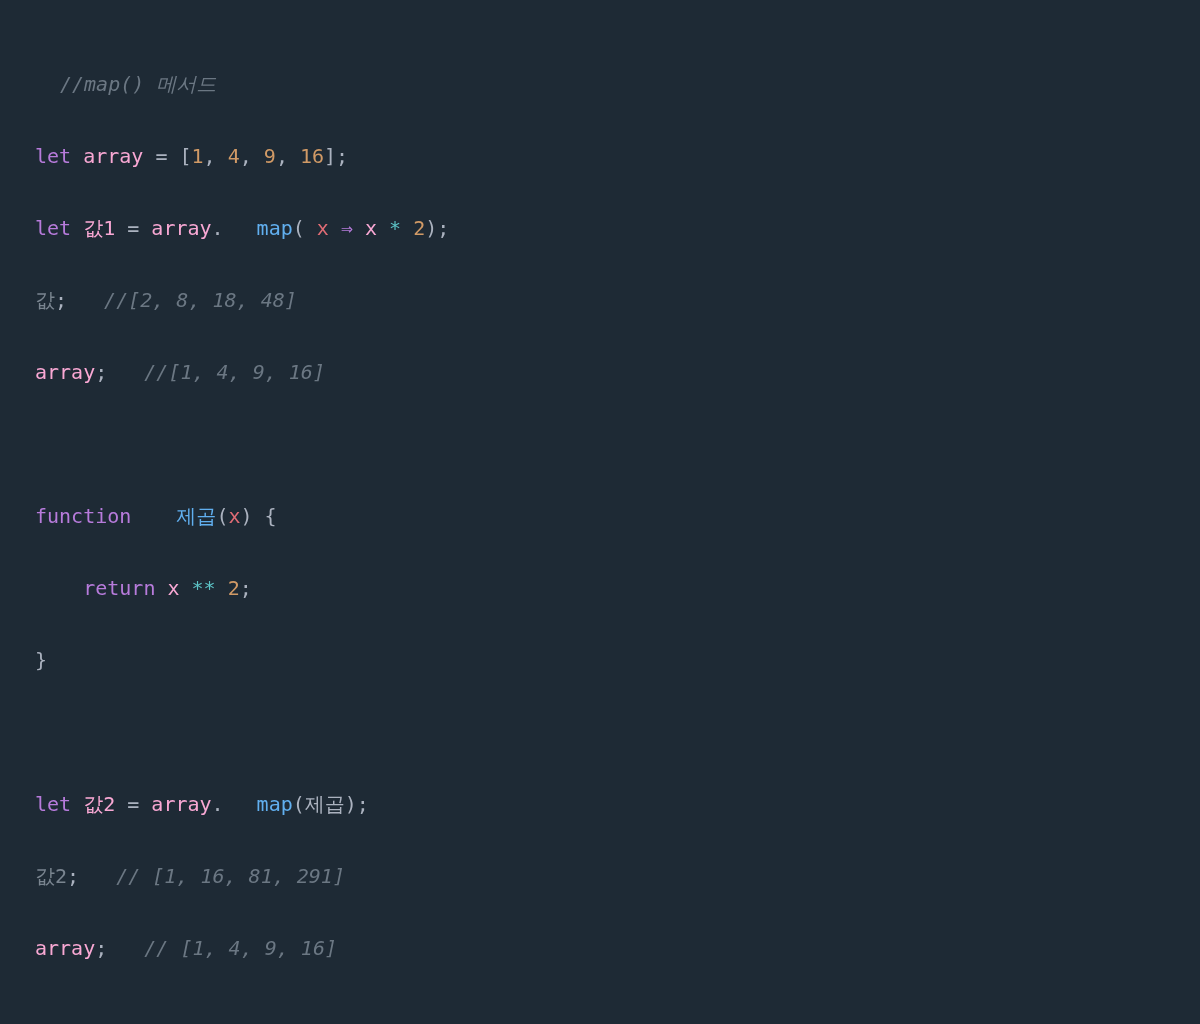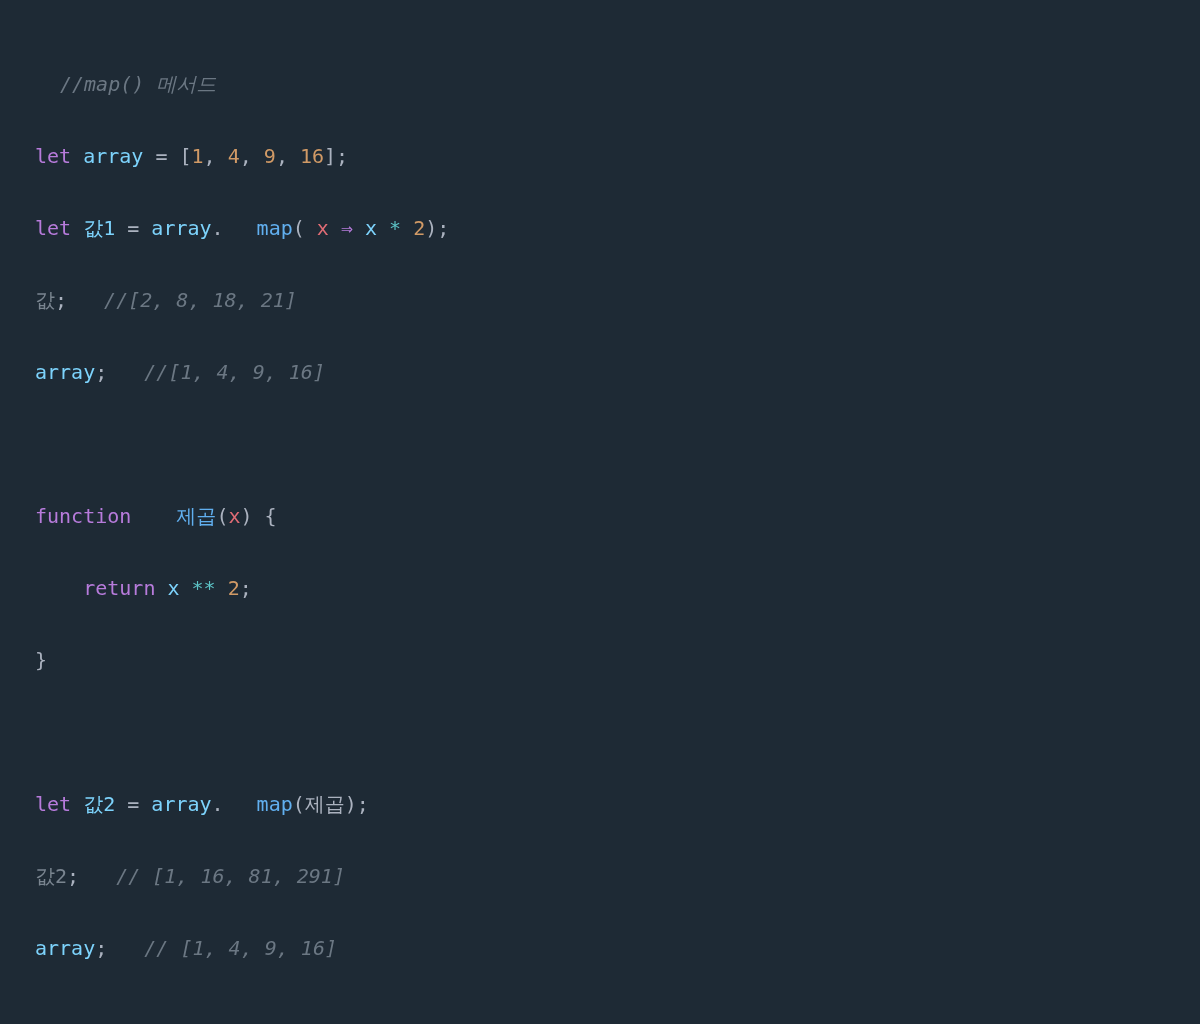--- a/index.html
+++ b/index.html
@@ -17,38 +17,38 @@
     }
     .code-block {
       white-space: pre;
     }
     .line {
       display: block;
       min-height: 1.8em;
     }
     .comment { color: #6b7783; font-style: italic; margin-left: 25px; }
     .keyword { color: #b77bdb; }
-    .identifier { color: #7dd3fc; margin-top: 21px; }
+    .identifier { color: #f9a8d4; margin-top: 21px; }
     .func-name { color: #61afef; padding-left: 33px; }
     .punct { color: #abb2bf; }
     .number { color: #d19a66; }
     .operator { color: #5cc2c5; }
     .param { color: #e06c75; }
     .default-text { color: #abb2bf; }
     .dim-var { color: #7a8590; }
     .arrow { color: #b77bdb; }
   </style>
 </head>
 <body>
 
 <div class="code-block">
 <span class="line"><span class="comment">//map() 메서드</span></span>
 <span class="line"><span class="keyword">let</span><span class="default-text"> </span><span class="identifier">array</span><span class="default-text"> = </span><span class="punct">[</span><span class="number">1</span><span class="punct">, </span><span class="number">4</span><span class="punct">, </span><span class="number">9</span><span class="punct">, </span><span class="number">16</span><span class="punct">];</span></span>
 <span class="line"><span class="keyword">let</span><span class="default-text"> </span><span class="identifier">값1</span><span class="default-text"> = </span><span class="identifier">array</span><span class="punct">.</span><span class="func-name">map</span><span class="punct">( </span><span class="param">x</span><span class="arrow"> ⇒ </span><span class="identifier">x</span><span class="operator"> * </span><span class="number">2</span><span class="punct">);</span></span>
-<span class="line"><span class="dim-var">값</span><span class="punct">; </span><span class="comment">//[2, 8, 18, 21]</span></span>
+<span class="line"><span class="dim-var">값</span><span class="punct">; </span><span class="comment">//[2, 8, 18, 48]</span></span>
 <span class="line"><span class="identifier">array</span><span class="punct">; </span><span class="comment">//[1, 4, 9, 16]</span></span>
 <span class="line"></span>
 <span class="line"><span class="keyword">function</span><span class="func-name"> 제곱</span><span class="punct">(</span><span class="param">x</span><span class="punct">) {</span></span>
 <span class="line"><span class="default-text">    </span><span class="keyword">return</span><span class="identifier"> x </span><span class="operator">**</span><span class="number"> 2</span><span class="punct">;</span></span>
 <span class="line"><span class="punct">}</span></span>
 <span class="line"></span>
 <span class="line"><span class="keyword">let</span><span class="default-text"> </span><span class="identifier">값2</span><span class="default-text"> = </span><span class="identifier">array</span><span class="punct">.</span><span class="func-name">map</span><span class="punct">(</span><span class="default-text">제곱</span><span class="punct">);</span></span>
 <span class="line"><span class="dim-var">값2</span><span class="punct">; </span><span class="comment">// [1, 16, 81, 291]</span></span>
 <span class="line"><span class="identifier">array</span><span class="punct">; </span><span class="comment">// [1, 4, 9, 16]</span></span>
 

